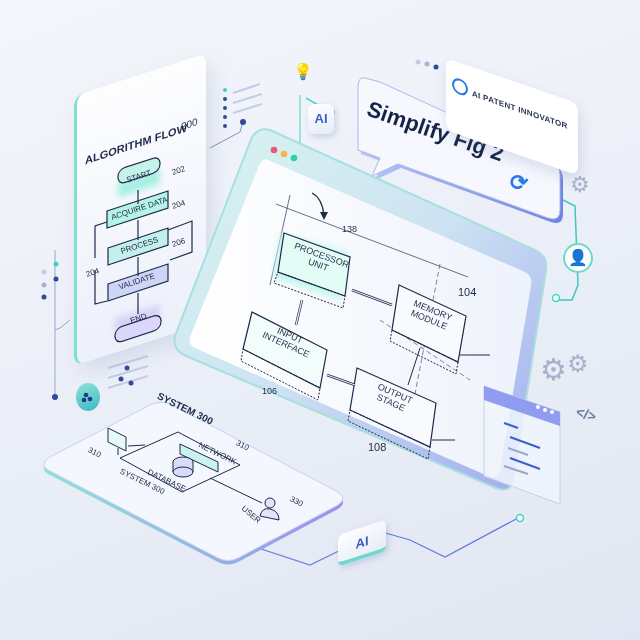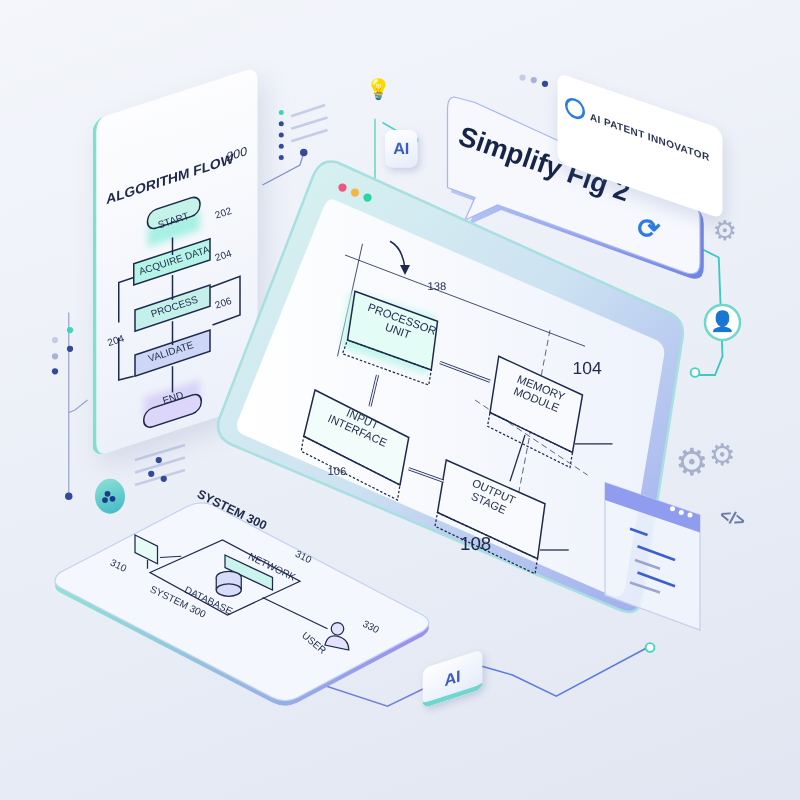--- a/index.html
+++ b/index.html
@@ -179,23 +179,23 @@
   <line x1="327" y1="375" x2="355" y2="385" stroke="#e6ebfb" stroke-width="1.2"></line>
   <line x1="420" y1="348" x2="408" y2="385" stroke="#1e2a4a" stroke-width="1"></line>
   <line x1="460" y1="355" x2="490" y2="355" stroke="#1e2a4a" stroke-width="1"></line>
   <line x1="432" y1="440" x2="455" y2="440" stroke="#1e2a4a" stroke-width="1"></line>
 </svg>
 <div class="lbl" style="left:290px;top:250px;width:60px;white-space:normal;text-align:center;font-size:9px;transform:rotate(20deg)">PROCESSOR UNIT</div>
 <div class="lbl" style="left:404px;top:305px;width:54px;white-space:normal;text-align:center;font-size:9px;transform:rotate(22deg)">MEMORY MODULE</div>
 <div class="lbl" style="left:258px;top:330px;width:60px;white-space:normal;text-align:center;font-size:9px;transform:rotate(24deg)">INPUT INTERFACE</div>
 <div class="lbl" style="left:366px;top:388px;width:54px;white-space:normal;text-align:center;font-size:9px;transform:rotate(24deg)">OUTPUT STAGE</div>
 <div class="lbl" style="left:342px;top:224px;font-size:9px">138</div>
-<div class="lbl" style="left:458px;top:286px;font-size:14px">104</div>
-<div class="lbl" style="left:262px;top:372px;font-size:9px">106</div>
-<div class="lbl" style="left:368px;top:427px;font-size:15px">108</div>
+<div class="lbl" style="left:458px;top:286px;font-size:11px">104</div>
+<div class="lbl" style="left:262px;top:386px;font-size:9px">106</div>
+<div class="lbl" style="left:368px;top:441px;font-size:11px">108</div>
 
 <svg width="640" height="640">
   <polygon points="484,386 560,412 560,504 484,476" fill="rgba(240,245,252,.85)" stroke="#c5d0ec"></polygon>
   <polygon points="484,386 560,412 560,426 484,400" fill="#8f9cf0"></polygon>
   <circle cx="538" cy="407" r="2" fill="#fff"></circle>
     <circle cx="545" cy="410" r="2" fill="#fff"></circle>
     <circle cx="552" cy="412" r="2" fill="#fff"></circle>
   <line x1="504" y1="423" x2="518" y2="428" stroke="#3b5fd0" stroke-width="2"></line>
   <line x1="510" y1="437" x2="540" y2="448" stroke="#3b5fd0" stroke-width="2"></line>
   <line x1="508" y1="448" x2="528" y2="455" stroke="#9aa6cc" stroke-width="2"></line>

